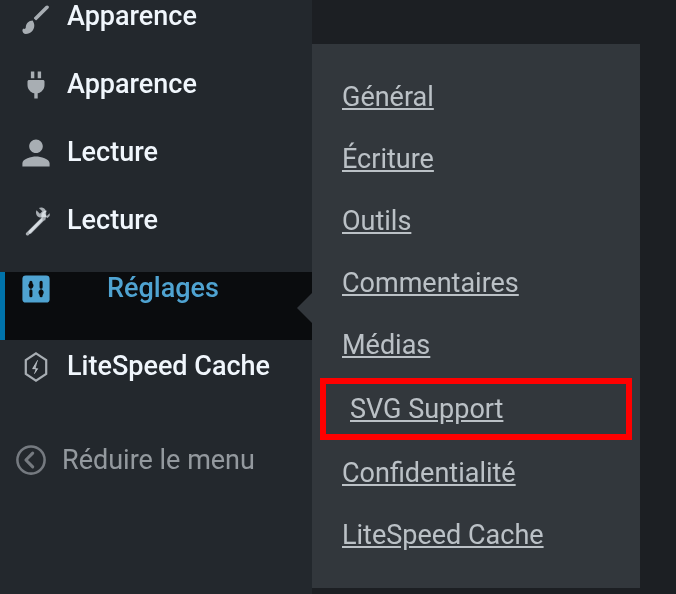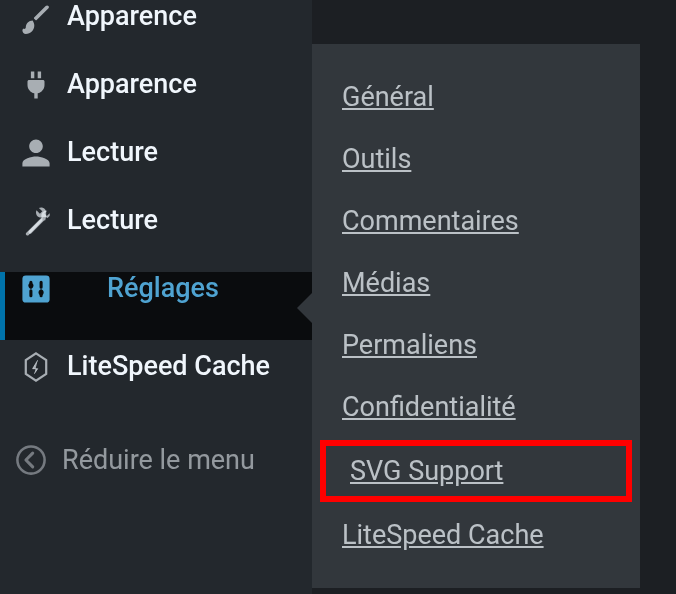--- a/index.html
+++ b/index.html
@@ -202,33 +202,33 @@
 
 </div>
 
 <div class="submenu-arrow"></div>
 
 <div class="submenu">
   <div class="submenu-item">
     <span class="submenu-label">Général</span>
   </div>
   <div class="submenu-item">
+    <span class="submenu-label">Écriture</span>
+  </div>
+  <div class="submenu-item">
     <span class="submenu-label">Outils</span>
   </div>
   <div class="submenu-item">
     <span class="submenu-label">Commentaires</span>
   </div>
   <div class="submenu-item">
     <span class="submenu-label">Médias</span>
-  </div>
-  <div class="submenu-item">
-    <span class="submenu-label">Permaliens</span>
-  </div>
-  <div class="submenu-item">
-    <span class="submenu-label">Confidentialité</span>
   </div>
   <div class="submenu-item highlighted">
     <span class="submenu-label">SVG Support</span>
   </div>
   <div class="submenu-item">
+    <span class="submenu-label">Confidentialité</span>
+  </div>
+  <div class="submenu-item">
     <span class="submenu-label">LiteSpeed Cache</span>
   </div>
 </div>
 
 </body></html>

